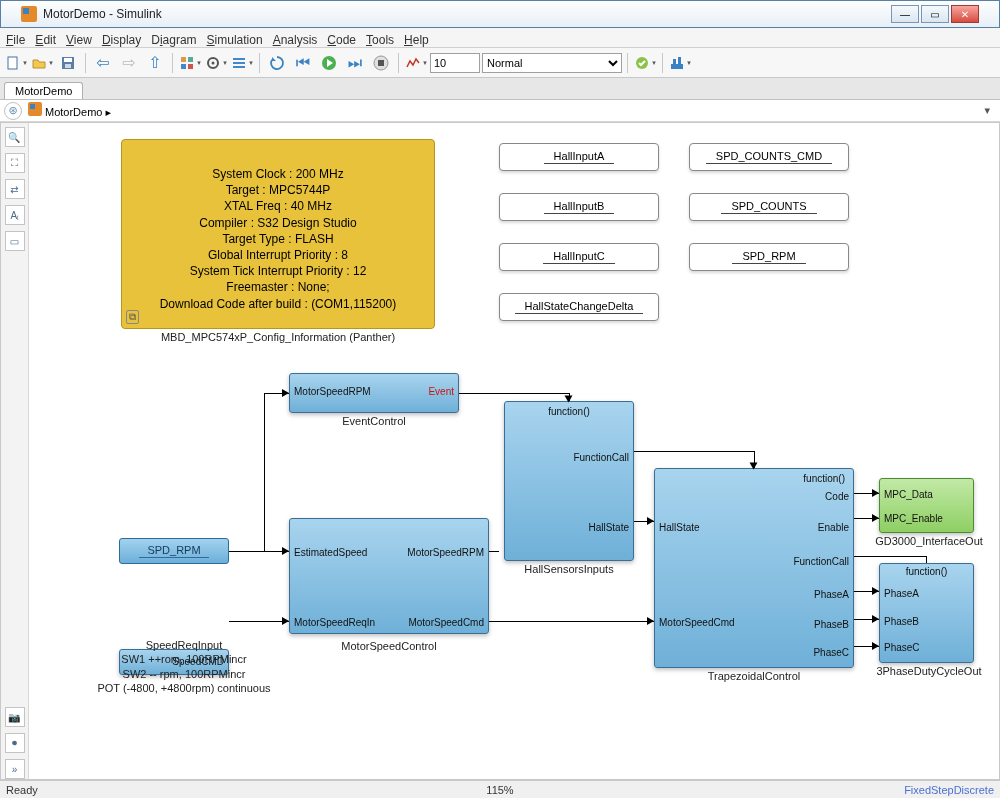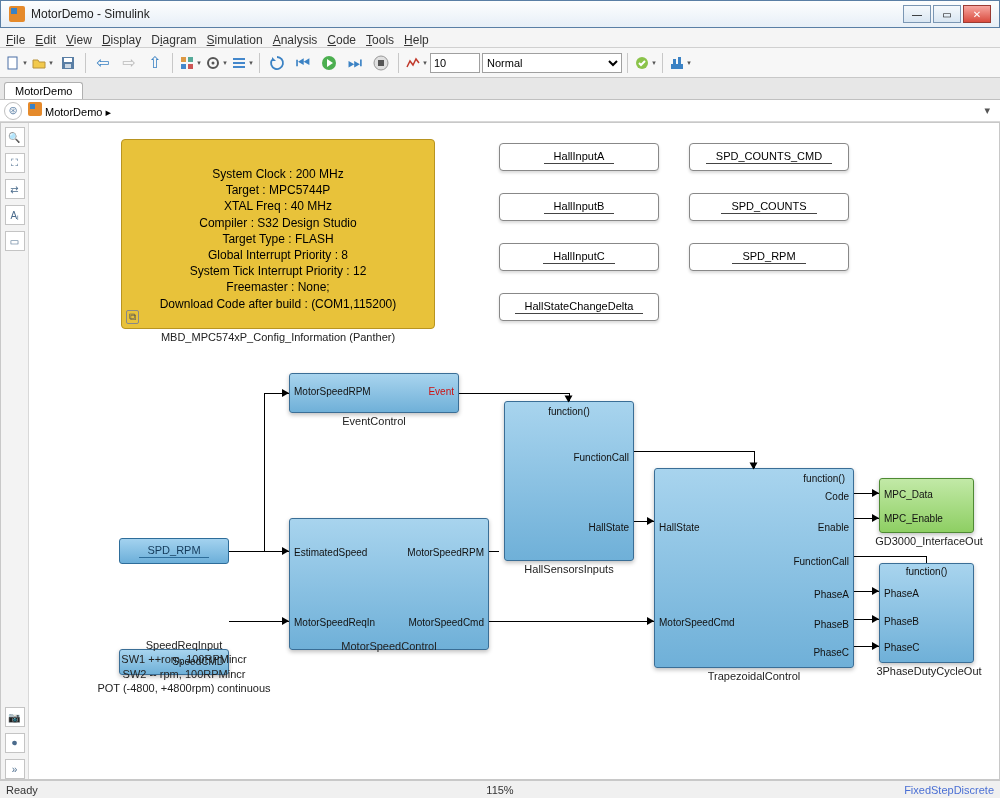--- a/index.html
+++ b/index.html
@@ -1,19 +1,19 @@
 <!DOCTYPE html>
 <html><head>
 <meta charset="utf-8">
 <style>
   * { box-sizing: border-box; margin: 0; padding: 0; font-family: "Segoe UI", Tahoma, sans-serif; }
   body { width: 1000px; height: 798px; overflow: hidden; background: #f0f0f0; }
 
   
-  .titlebar { height: 28px; background: linear-gradient(#fdfefe,#e7eff7); border: 1px solid #5a7fa5; display:flex; align-items:center; padding:0 8px; }
+  .titlebar { height: 28px; background: linear-gradient(#fdfefe,#e7eff7); border: 1px solid #5a7fa5; display:flex; align-items:center; padding:0 20px; }
   .titlebar .appicon { width:16px;height:16px;background:#e58a2b;margin-right:6px;border-radius:2px;position:relative;}
   .titlebar .appicon::after{content:"";position:absolute;top:2px;left:2px;width:6px;height:6px;background:#3b82c4;}
   .titlebar-text { font-size:12px; color:#222; flex:1;}
   .winbtns { display:flex; gap:2px;}
   .winbtn { width:28px;height:18px;border:1px solid #7a96b3;background:linear-gradient(#f5f9fc,#d9e6f2);display:flex;align-items:center;justify-content:center;font-size:10px;cursor:pointer;}
   .winbtn.close { background:linear-gradient(#f7a7a0,#d94b3e);color:#fff;border-color:#9b3b33;}
 
   
   .menubar { height:20px;background:#f5f5f5;border-bottom:1px solid #d0d0d0;display:flex;align-items:flex-end;padding:0 6px;gap:10px;font-size:12px;color:#333;}
   .menubar span { cursor:pointer; }
@@ -275,21 +275,21 @@
     <div class="block sub" style="left:90px;top:487px;width:110px;height:26px;margin-top:39px;">
       <span class="port right" style="top:6px;">SpeedCMD</span>
     </div>
     <div class="block-label" style="left:60px;top:515px;width:190px;text-align:center;font-size:11px;line-height:1.3;">
       <div>SpeedReqInput</div>
       <div>SW1 ++rom, 100RPMincr</div>
       <div>SW2  -- rpm, 100RPMincr</div>
       <div>POT (-4800, +4800rpm) continuous</div>
     </div>
 
-    <div class="block sub" style="left:260px;top:395px;width:200px;height:132px;">
+    <div class="block sub" style="left:260px;top:395px;width:200px;height:116px;">
       <span class="port left" style="top:28px;">EstimatedSpeed</span>
       <span class="port right" style="top:28px;">MotorSpeedRPM</span>
       <span class="port left" style="top:98px;">MotorSpeedReqIn</span>
       <span class="port right" style="top:98px;">MotorSpeedCmd</span>
     </div>
     <div class="block-label" style="left:260px;top:517px;width:200px;">MotorSpeedControl</div>
 
     <div class="block sub" style="left:625px;top:345px;width:200px;height:200px;">
       <span class="port" style="top:4px;right:8px;">function()</span>
       <span class="port left" style="top:53px;">HallState</span>

